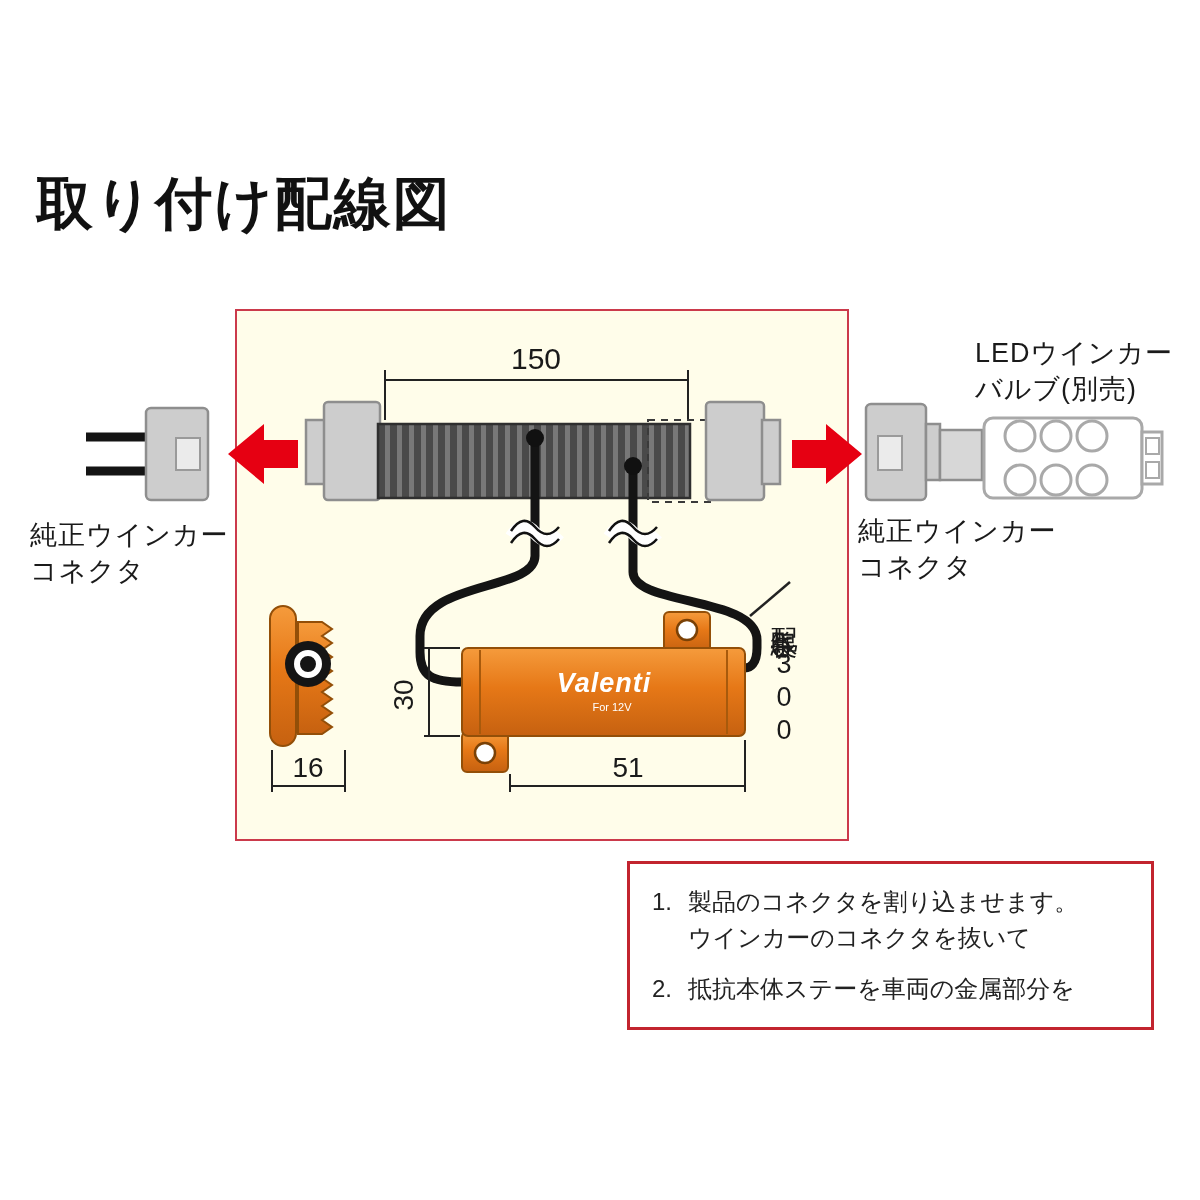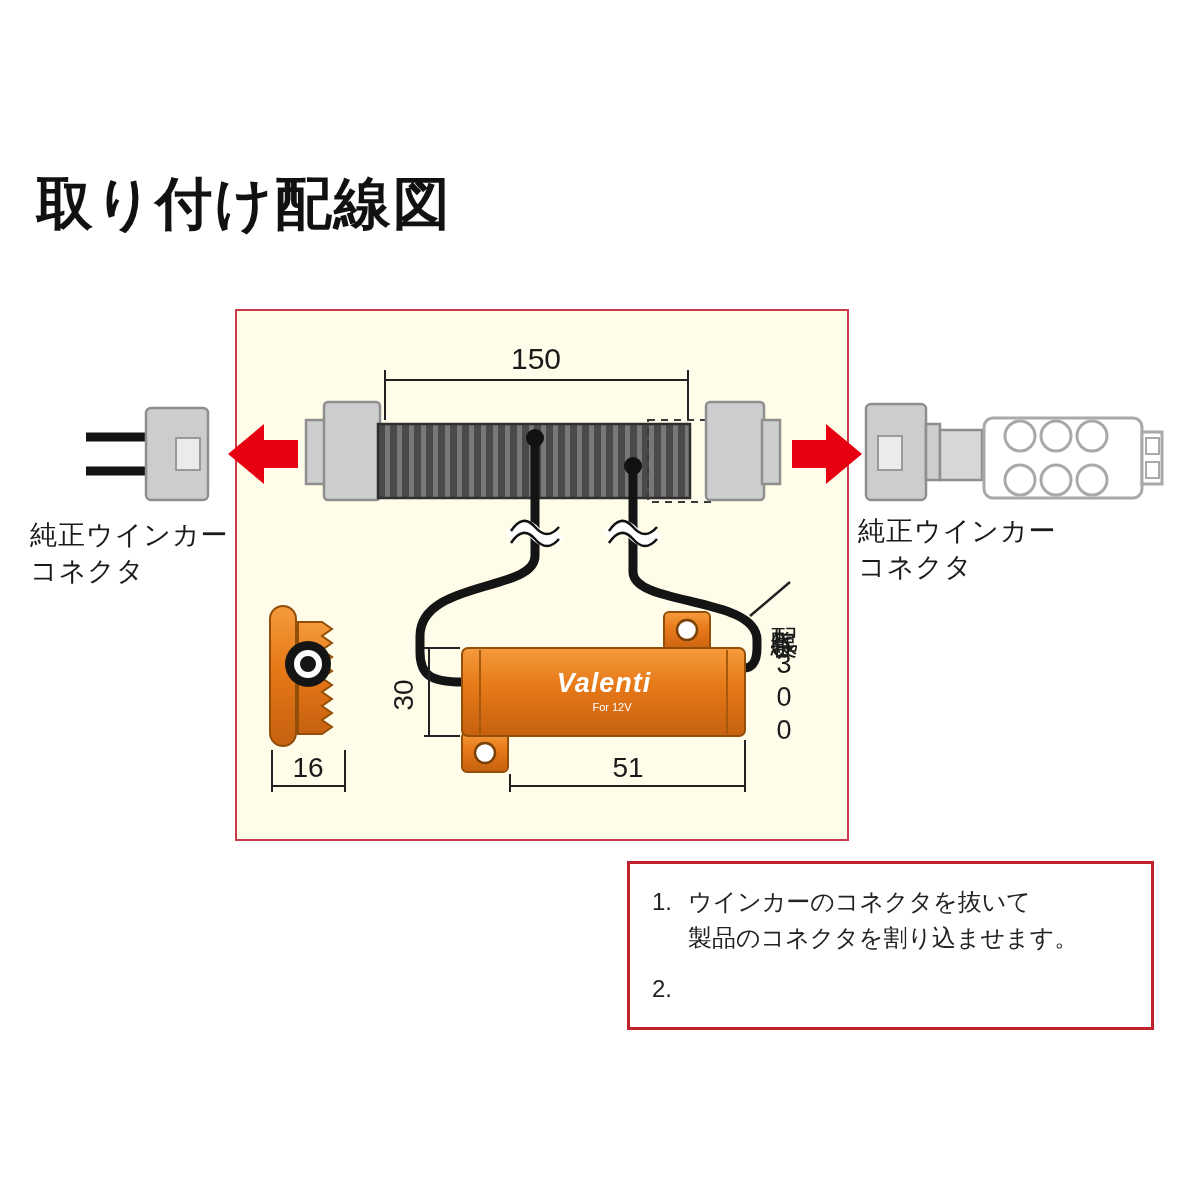--- a/index.html
+++ b/index.html
@@ -158,31 +158,36 @@
   <div class="lbl" style="left:30px;top:518px;">
     <div>純正ウインカー</div>
     <div>コネクタ</div>
   </div>
 
   <div class="lbl" style="left:858px;top:514px;">
     <div>純正ウインカー</div>
     <div>コネクタ</div>
   </div>
 
+  <div class="lbl" style="left:975px;top:336px;">
+    <div>LEDウインカー</div>
+    <div>バルブ(別売)</div>
+  </div>
 
   <div class="vlabel">配線長さ300</div>
 
   <div class="note-box">
     <div class="note-item">
       <span class="note-num">1.</span>
       <span class="note-text">
+        <div>製品のコネクタを割り込ませます。</div>
         <div>ウインカーのコネクタを抜いて</div>
-        <div>製品のコネクタを割り込ませます。</div>
       </span>
     </div>
     <div class="note-item">
       <span class="note-num">2.</span>
       <span class="note-text">
+        <div>抵抗本体ステーを車両の金属部分を</div>
       </span>
     </div>
   </div>
 
 </div>
 
 </body></html>

